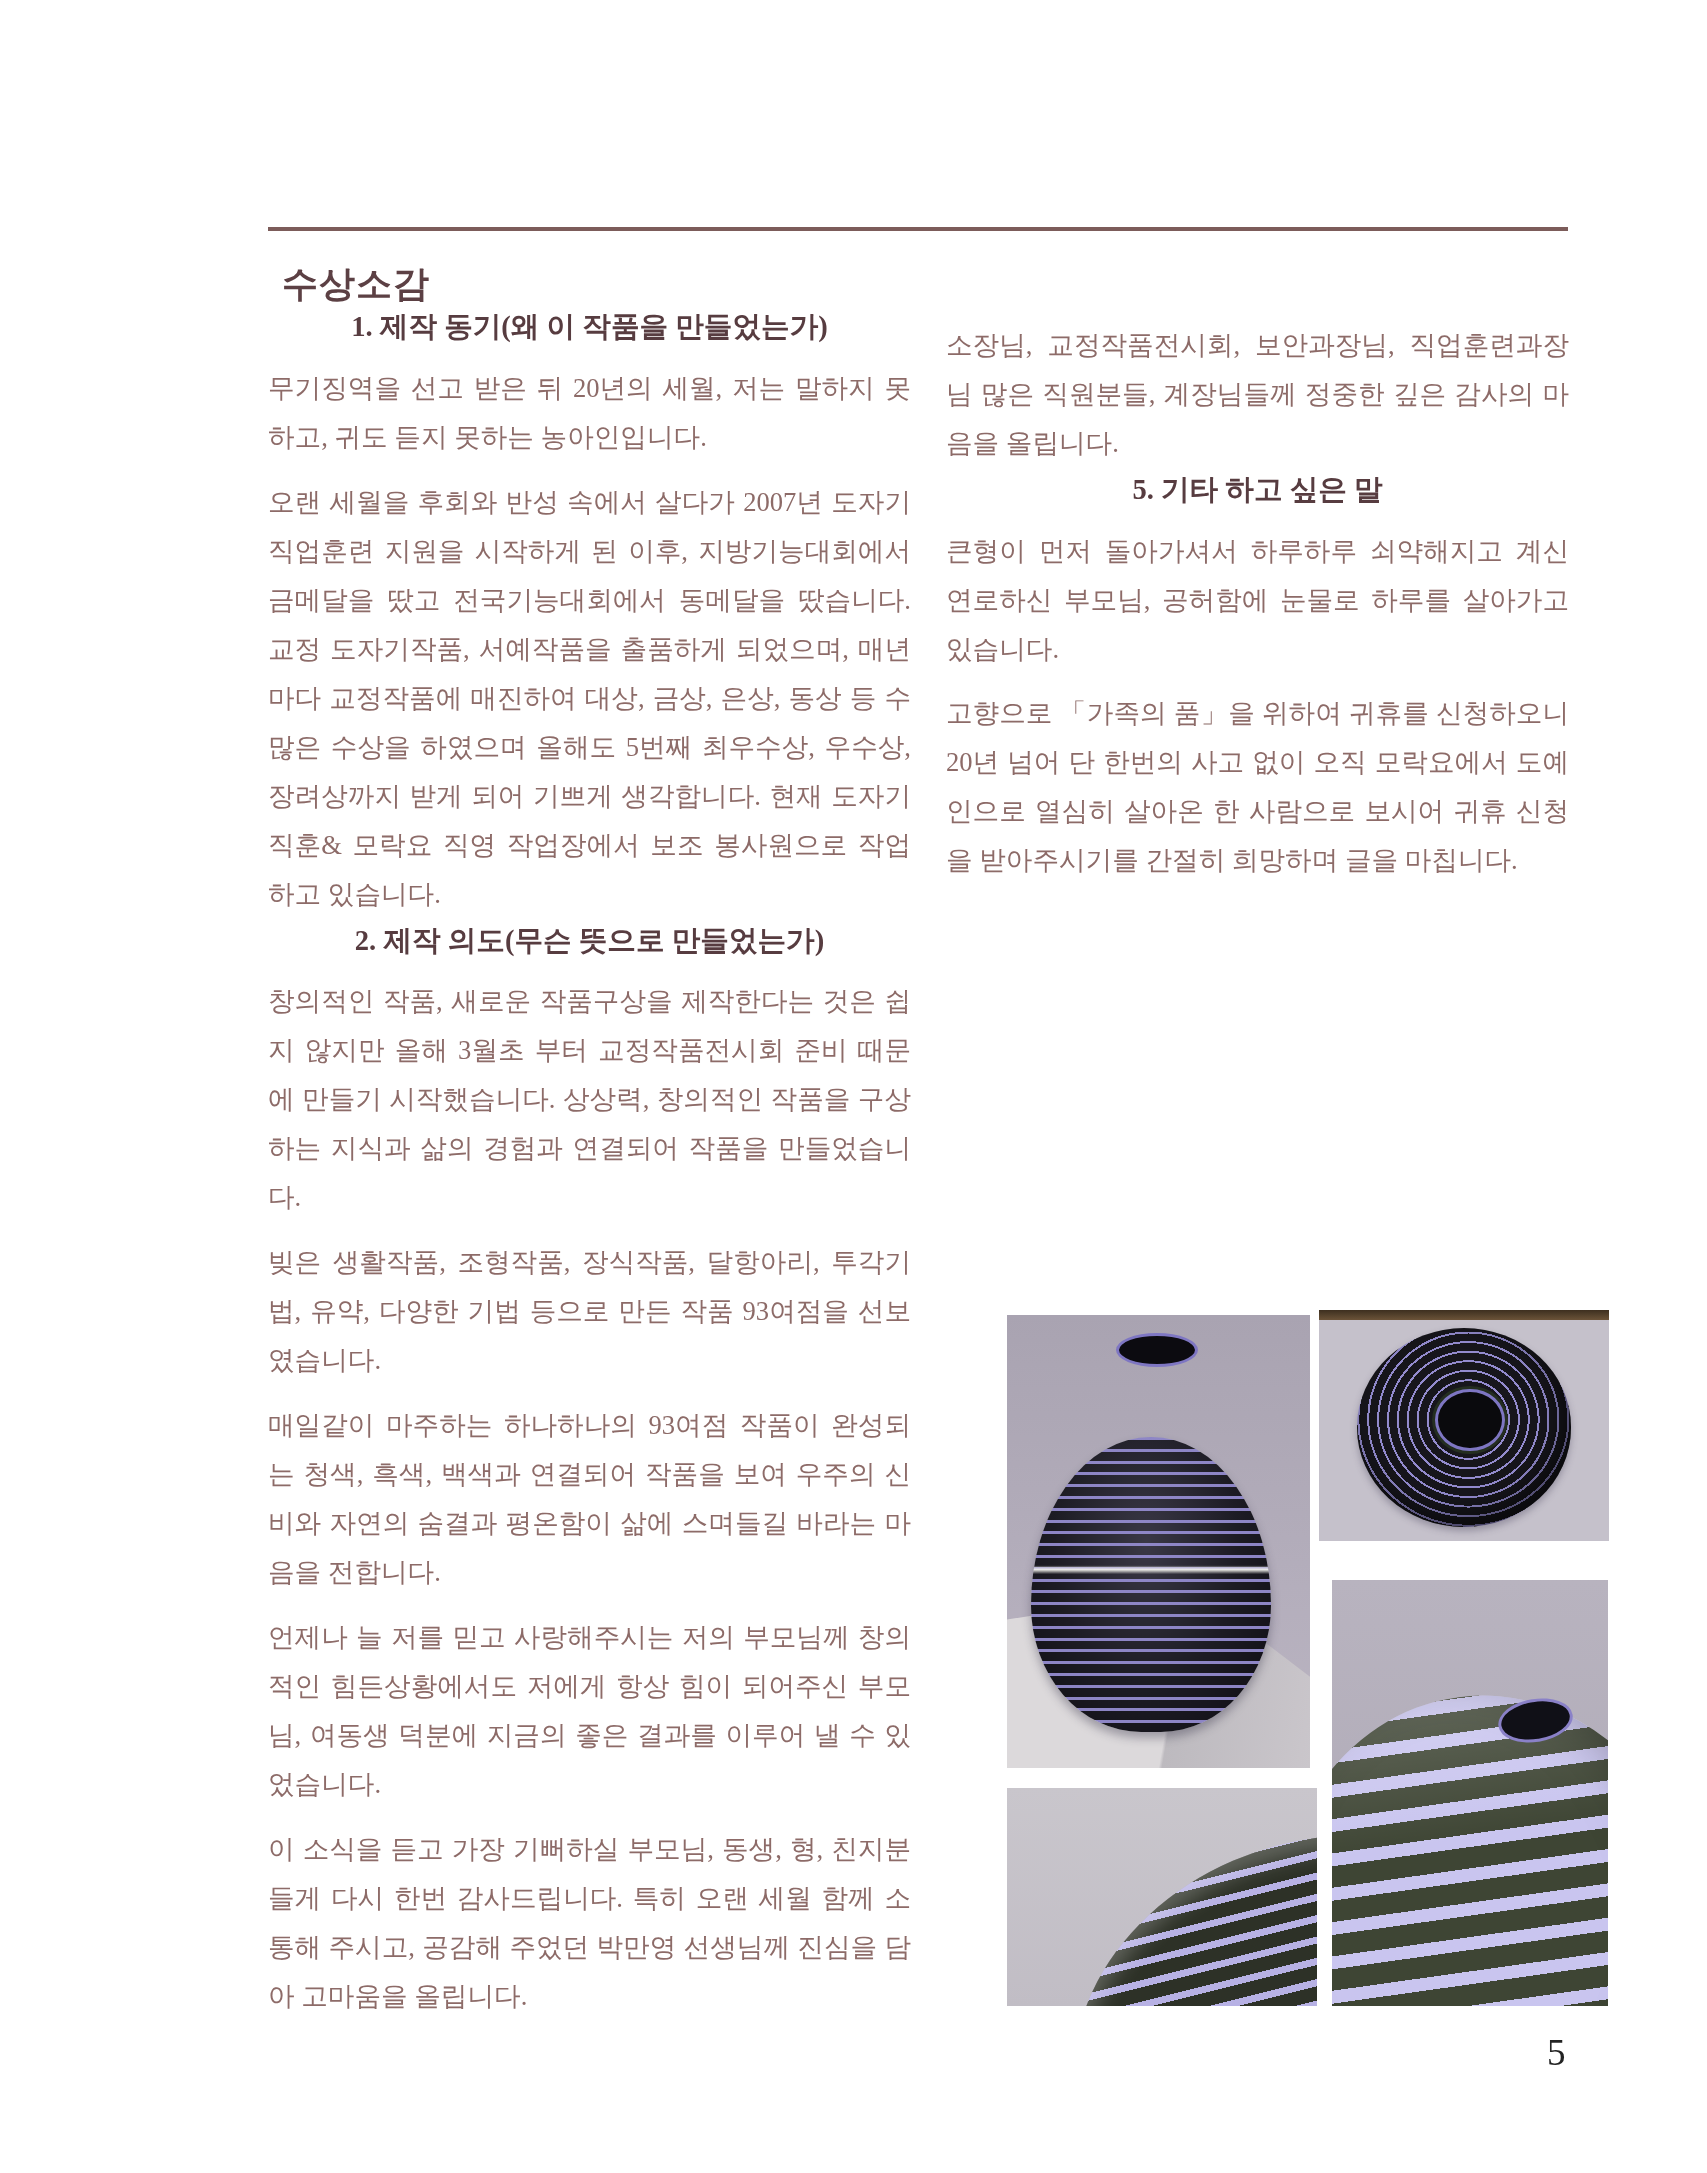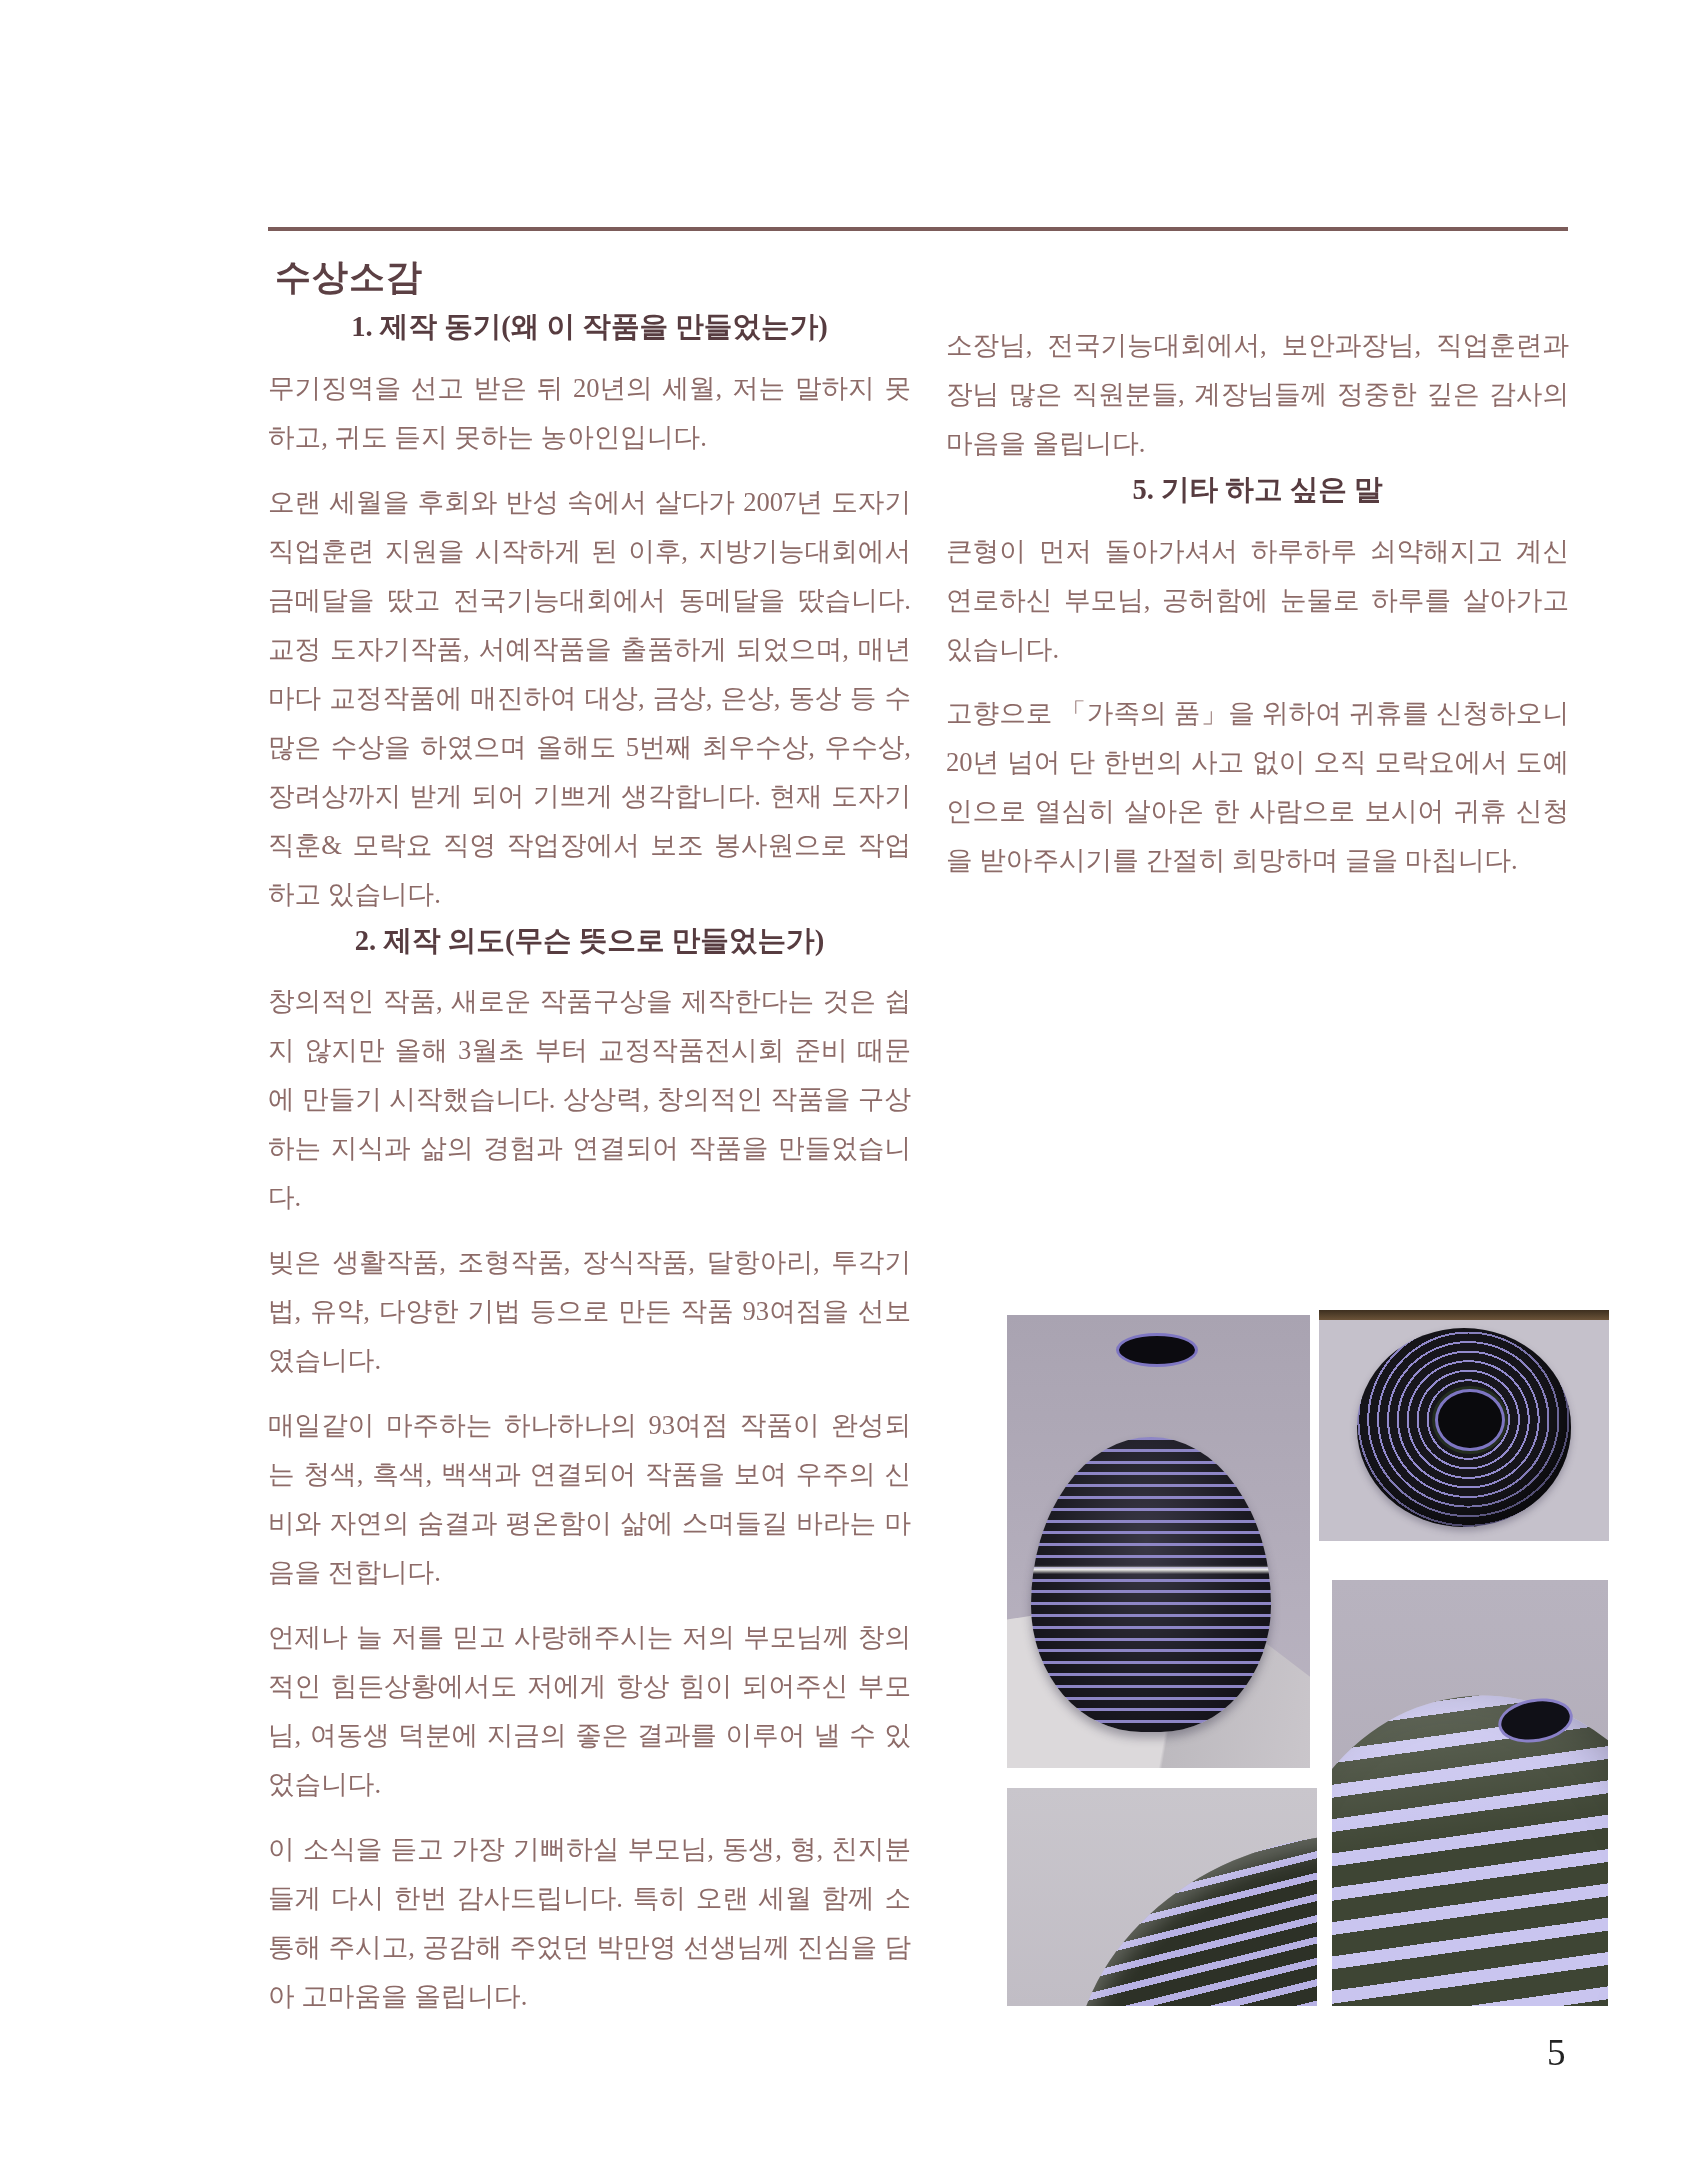--- a/index.html
+++ b/index.html
@@ -3,21 +3,21 @@
 <meta charset="utf-8">
 <style>
   html,body { margin:0; padding:0; background:#e8e8e8; }
   .page {
     position:relative; width:1707px; height:2173px; margin:0 auto;
     background:#ffffff; overflow:hidden;
     font-family:"Liberation Serif","DejaVu Serif",serif;
   }
   .rule { position:absolute; left:268px; top:227px; width:1300px; height:3.9px; background:#7c5c5a; }
   .title {
-    position:absolute; left:266px; top:244px; margin:9px;
+    position:absolute; left:266px; top:244px; margin:16px;
     font-family:"Liberation Sans","DejaVu Sans",sans-serif;
     font-weight:bold; font-size:36px; color:#5c4044; letter-spacing:1px;
   }
   .col { position:absolute; top:305px; }
   .col-left  { left:268px; width:643px; }
   .col-right { left:946px; width:623px; }
   h2.sec {
     margin:0; font-size:28.6px; font-weight:bold; color:#573c40; line-height:43px;
     font-family:"Liberation Serif","DejaVu Serif",serif;
     text-align:center;
@@ -117,21 +117,21 @@
 
     <p class="body">빚은 생활작품, 조형작품, 장식작품, 달항아리, 투각기법, 유약, 다양한 기법 등으로 만든 작품 93여점을 선보였습니다.</p>
     <p class="body mt-p-sm">매일같이 마주하는 하나하나의 93여점 작품이 완성되는 청색, 흑색, 백색과 연결되어 작품을 보여 우주의 신비와 자연의 숨결과 평온함이 삶에 스며들길 바라는 마음을 전합니다.</p>
 
     <p class="body">언제나 늘 저를 믿고 사랑해주시는 저의 부모님께 창의적인 힘든상황에서도 저에게 항상 힘이 되어주신 부모님, 여동생 덕분에 지금의 좋은 결과를 이루어 낼 수 있었습니다.</p>
     <p class="body mt-p-sm">이 소식을 듣고 가장 기뻐하실 부모님, 동생, 형, 친지분들게 다시 한번 감사드립니다. 특히 오랜 세월 함께 소통해 주시고, 공감해 주었던 박만영 선생님께 진심을 담아 고마움을 올립니다.</p>
 
   </div>
 
   <div class="col col-right">
-    <p class="body mt-0">소장님, 전국기능대회에서, 보안과장님, 직업훈련과장님 많은 직원분들, 계장님들께 정중한 깊은 감사의 마음을 올립니다.</p>
+    <p class="body mt-0">소장님, 교정작품전시회, 보안과장님, 직업훈련과장님 많은 직원분들, 계장님들께 정중한 깊은 감사의 마음을 올립니다.</p>
 
     <h2 class="sec mt-sec-rt">5. 기타 하고 싶은 말</h2>
     <p class="body">큰형이 먼저 돌아가셔서 하루하루 쇠약해지고 계신 연로하신 부모님, 공허함에 눈물로 하루를 살아가고 있습니다.</p>
     <p class="body mt-p-sm">고향으로 「가족의 품」을 위하여 귀휴를 신청하오니 20년 넘어 단 한번의 사고 없이 오직 모락요에서 도예인으로 열심히 살아온 한 사람으로 보시어 귀휴 신청을 받아주시기를 간절히 희망하며 글을 마칩니다.</p>
   </div>
 
   <figure class="photo" id="photoA">
     <div class="pedestal"></div>
     <div class="vase"></div>
     <div class="mouth"></div>

